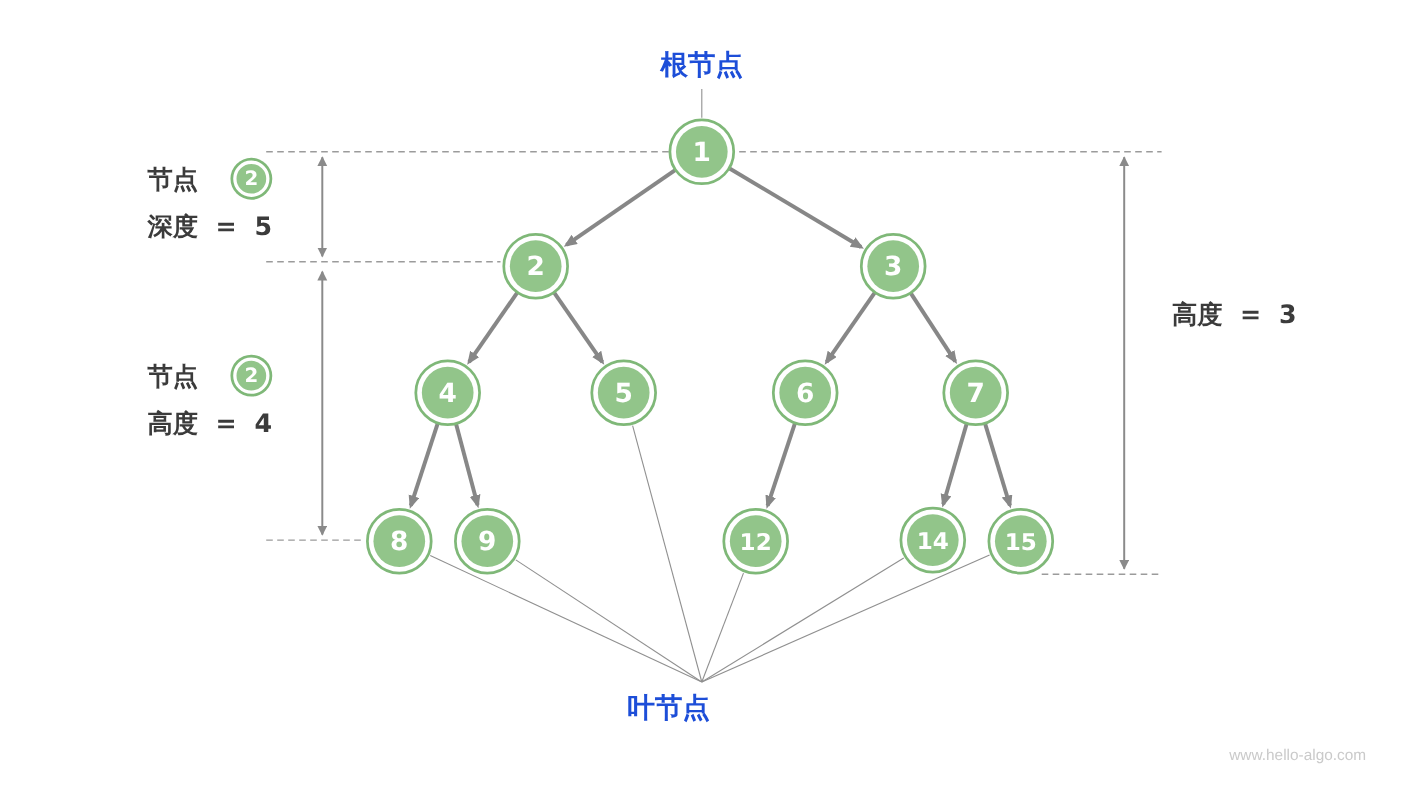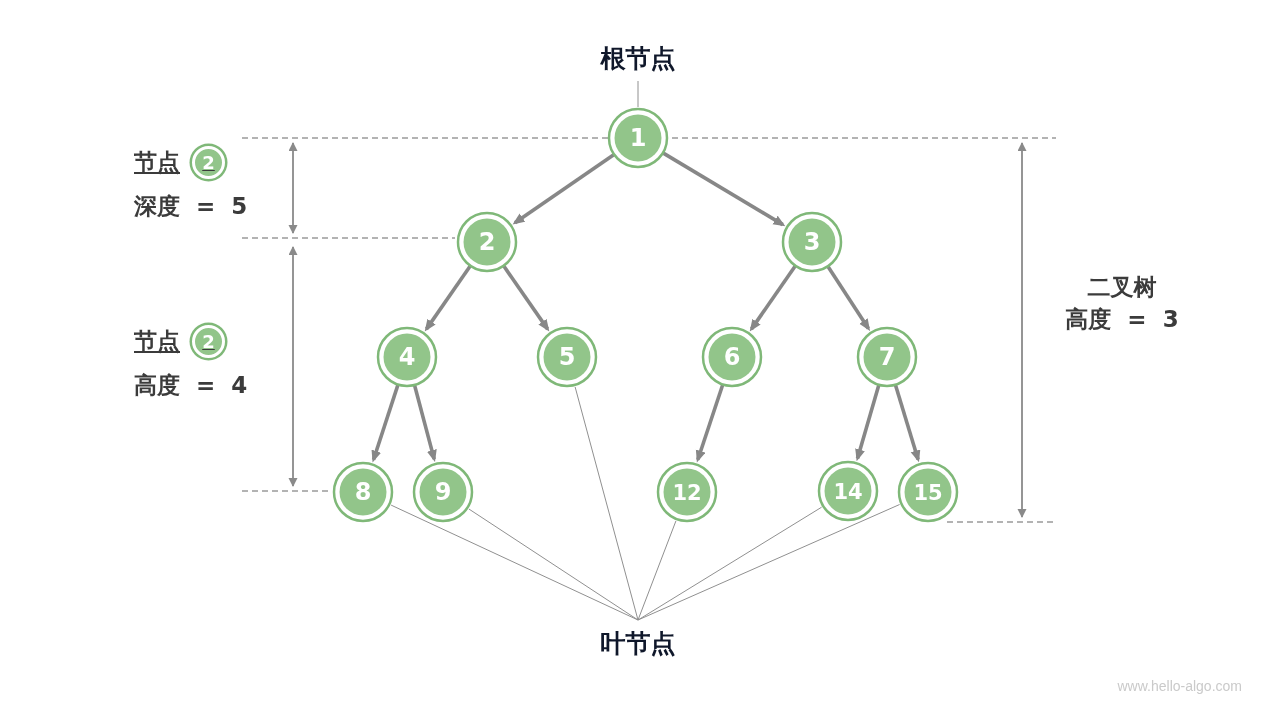--- a/index.html
+++ b/index.html
@@ -2,25 +2,25 @@
 <html><head>
 <meta charset="utf-8">
 <style>
   html,body{margin:0;padding:0;}
   body{
     width:1280px;height:720px;background:#ffffff;
     font-family:"DejaVu Sans",sans-serif;position:relative;overflow:hidden;
   }
   .stage{position:absolute;left:0;top:0;width:1280px;height:720px;}
   svg#tree-svg{position:absolute;left:0;top:0;}
-  .lbl{position:absolute;color:#0f172a;font-weight:bold;white-space:pre;}
+  .lbl{position:absolute;color:#1d4ed8;font-weight:bold;white-space:pre;}
   .root-label{left:638px;top:42px;transform:translateX(-50%);font-size:25px;}
-  .leaf-label{left:638px;top:627px;transform:translateX(-50%);font-size:25px;}
+  .leaf-label{left:608px;top:627px;transform:translateX(-50%);font-size:25px;}
   .annot{position:absolute;color:#3B3B3B;font-weight:bold;font-size:23px;}
-  .annot .row{display:flex;align-items:center;gap:12px;white-space:pre;text-decoration:underline;}
+  .annot .row{display:flex;align-items:flex-end;gap:32px;white-space:pre;}
   .annot .row2{margin-top:12px;white-space:pre;}
   .badge{
     width:27px;height:27px;border-radius:50%;
     background:#92C58A;border:3px solid #ffffff;box-shadow:0 0 0 2.5px #7FB878;
     color:#ffffff;font-size:18px;font-weight:bold;
     display:flex;align-items:center;justify-content:center;
   }
   #annot-depth{left:134px;top:146px;}
   #annot-height{left:134px;top:325px;}
   #annot-tree{left:1038px;top:271px;width:168px;text-align:center;line-height:32px;}
@@ -157,18 +157,17 @@
 
   <div class="annot" id="annot-height">
     <div class="row">
       <span>节点</span>
       <span class="badge">2</span>
     </div>
     <div class="row2">高度  =  4</div>
   </div>
 
   <div class="annot" id="annot-tree">
-    <div>二叉树</div>
     <div style="white-space:pre">高度  =  3</div>
   </div>
 
   <div class="watermark">www.hello-algo.com</div>
 </div>
 
 </body></html>

